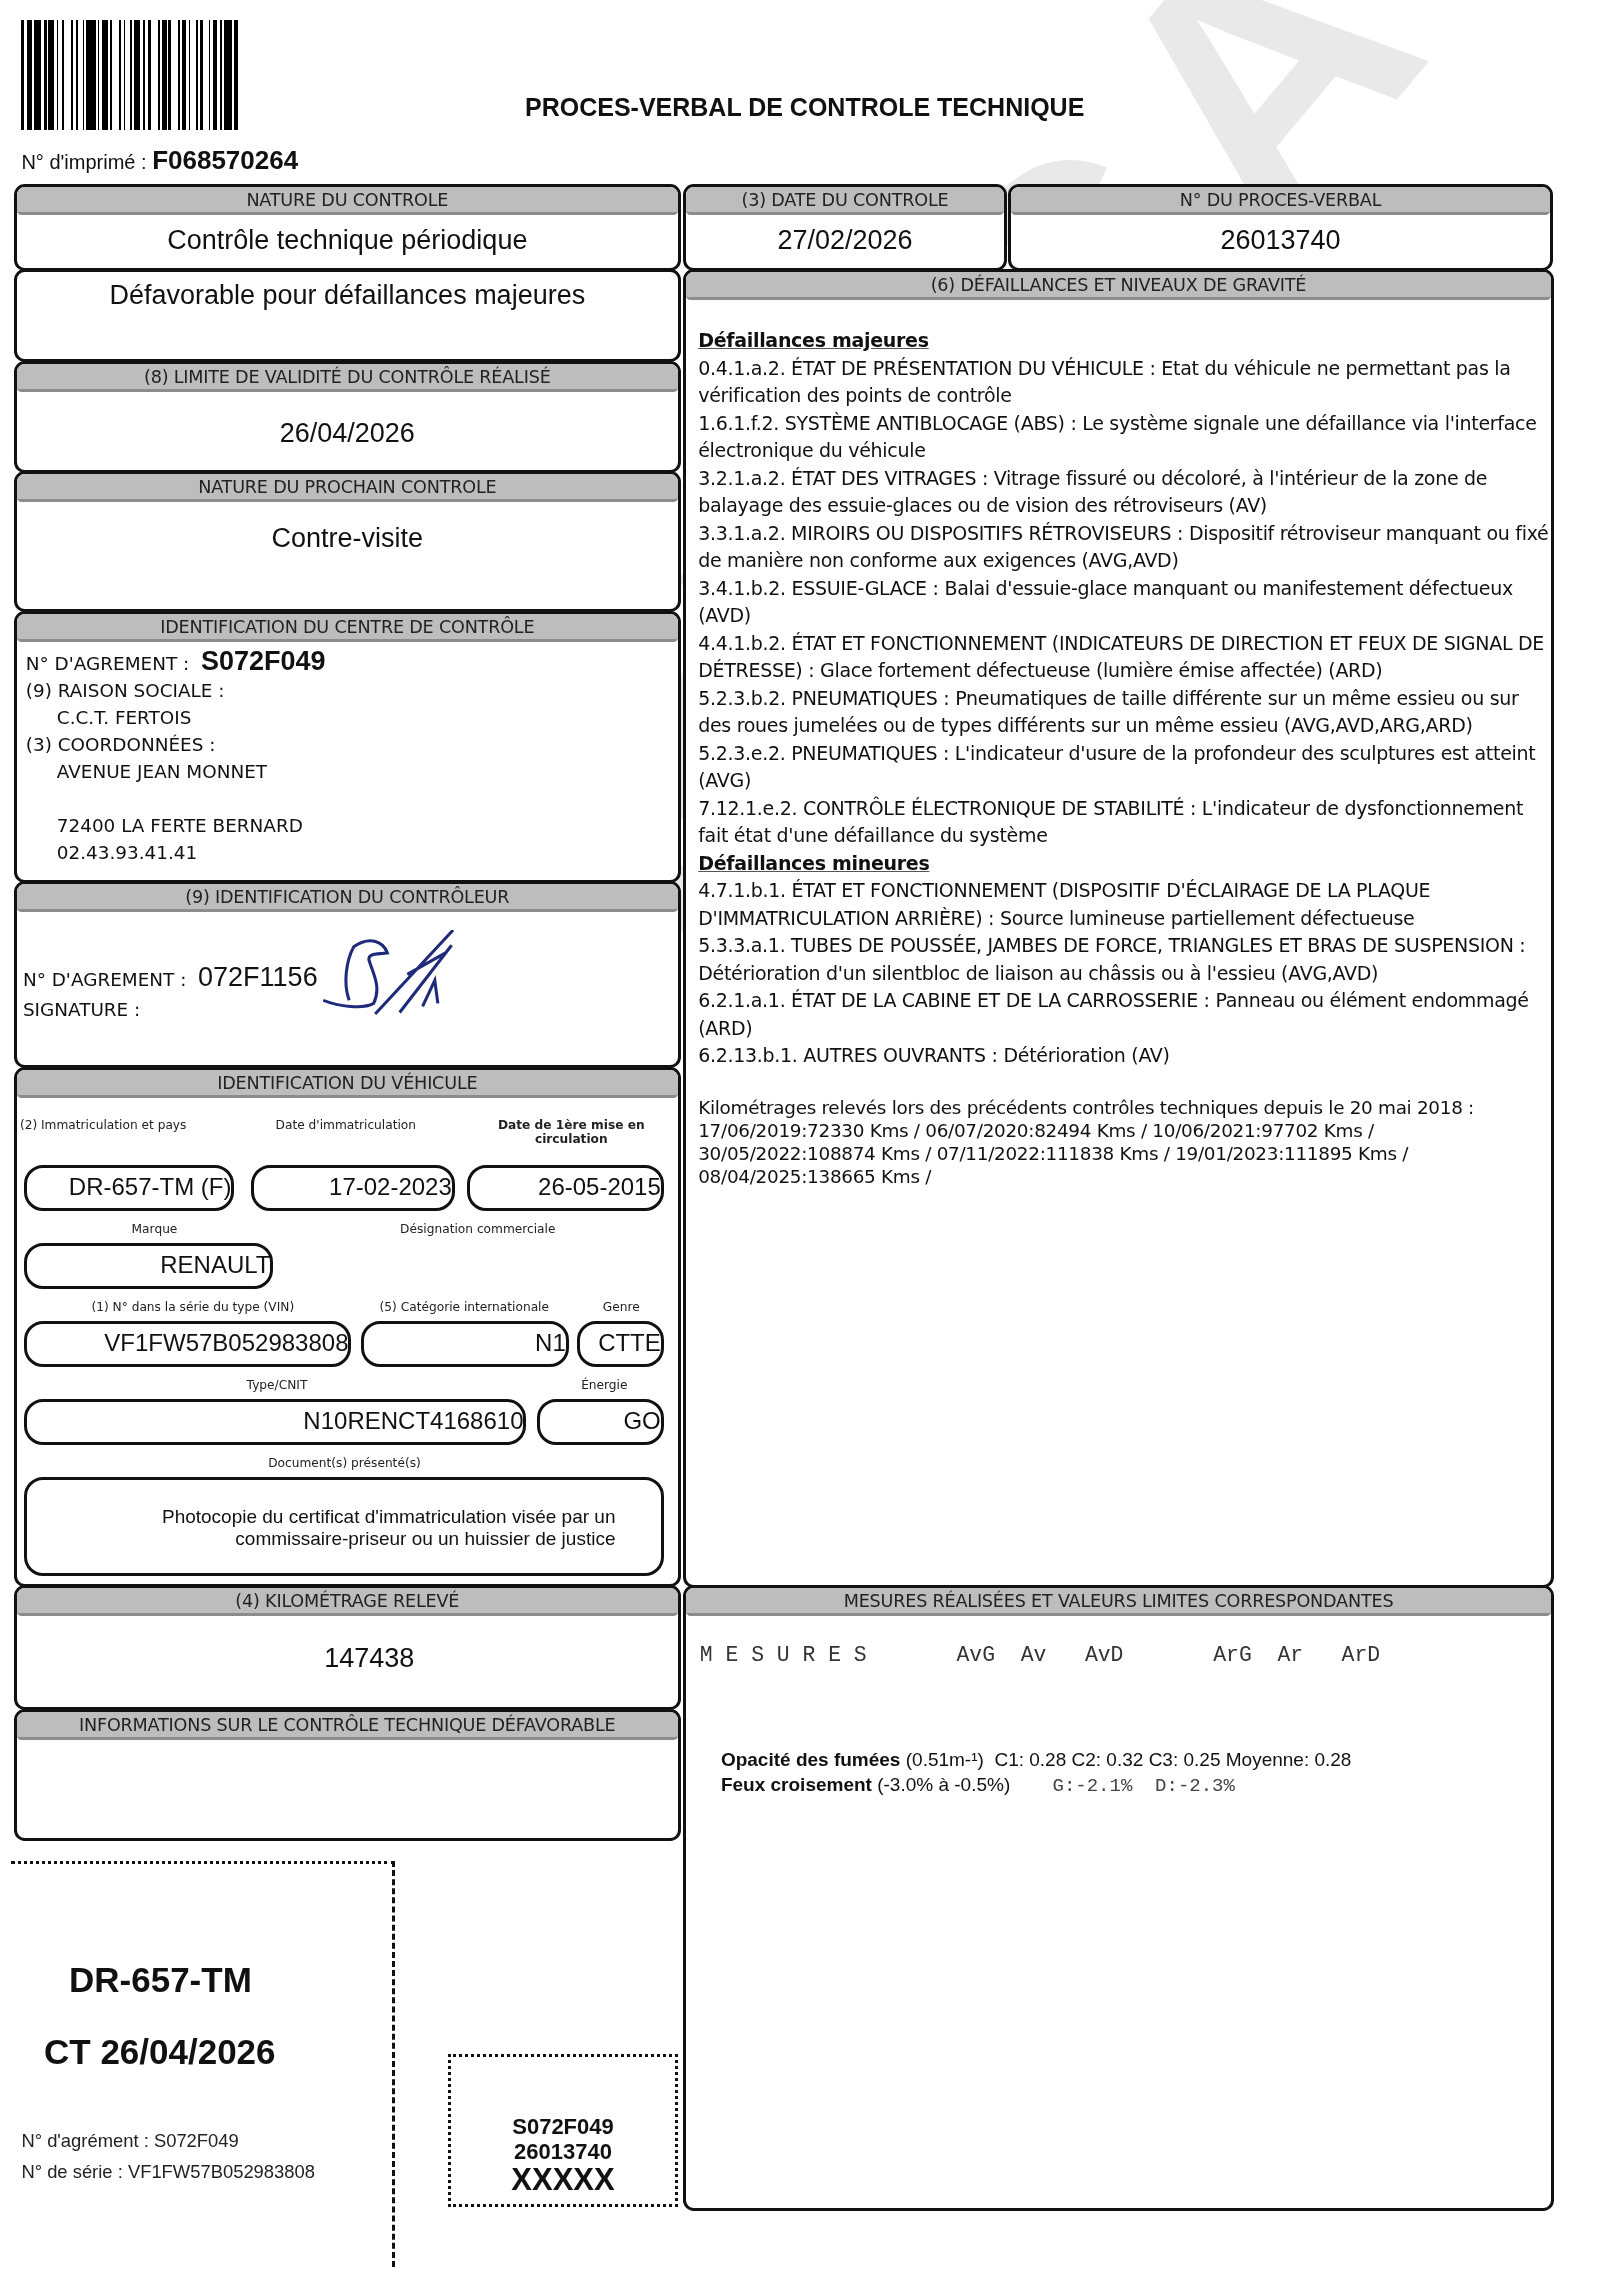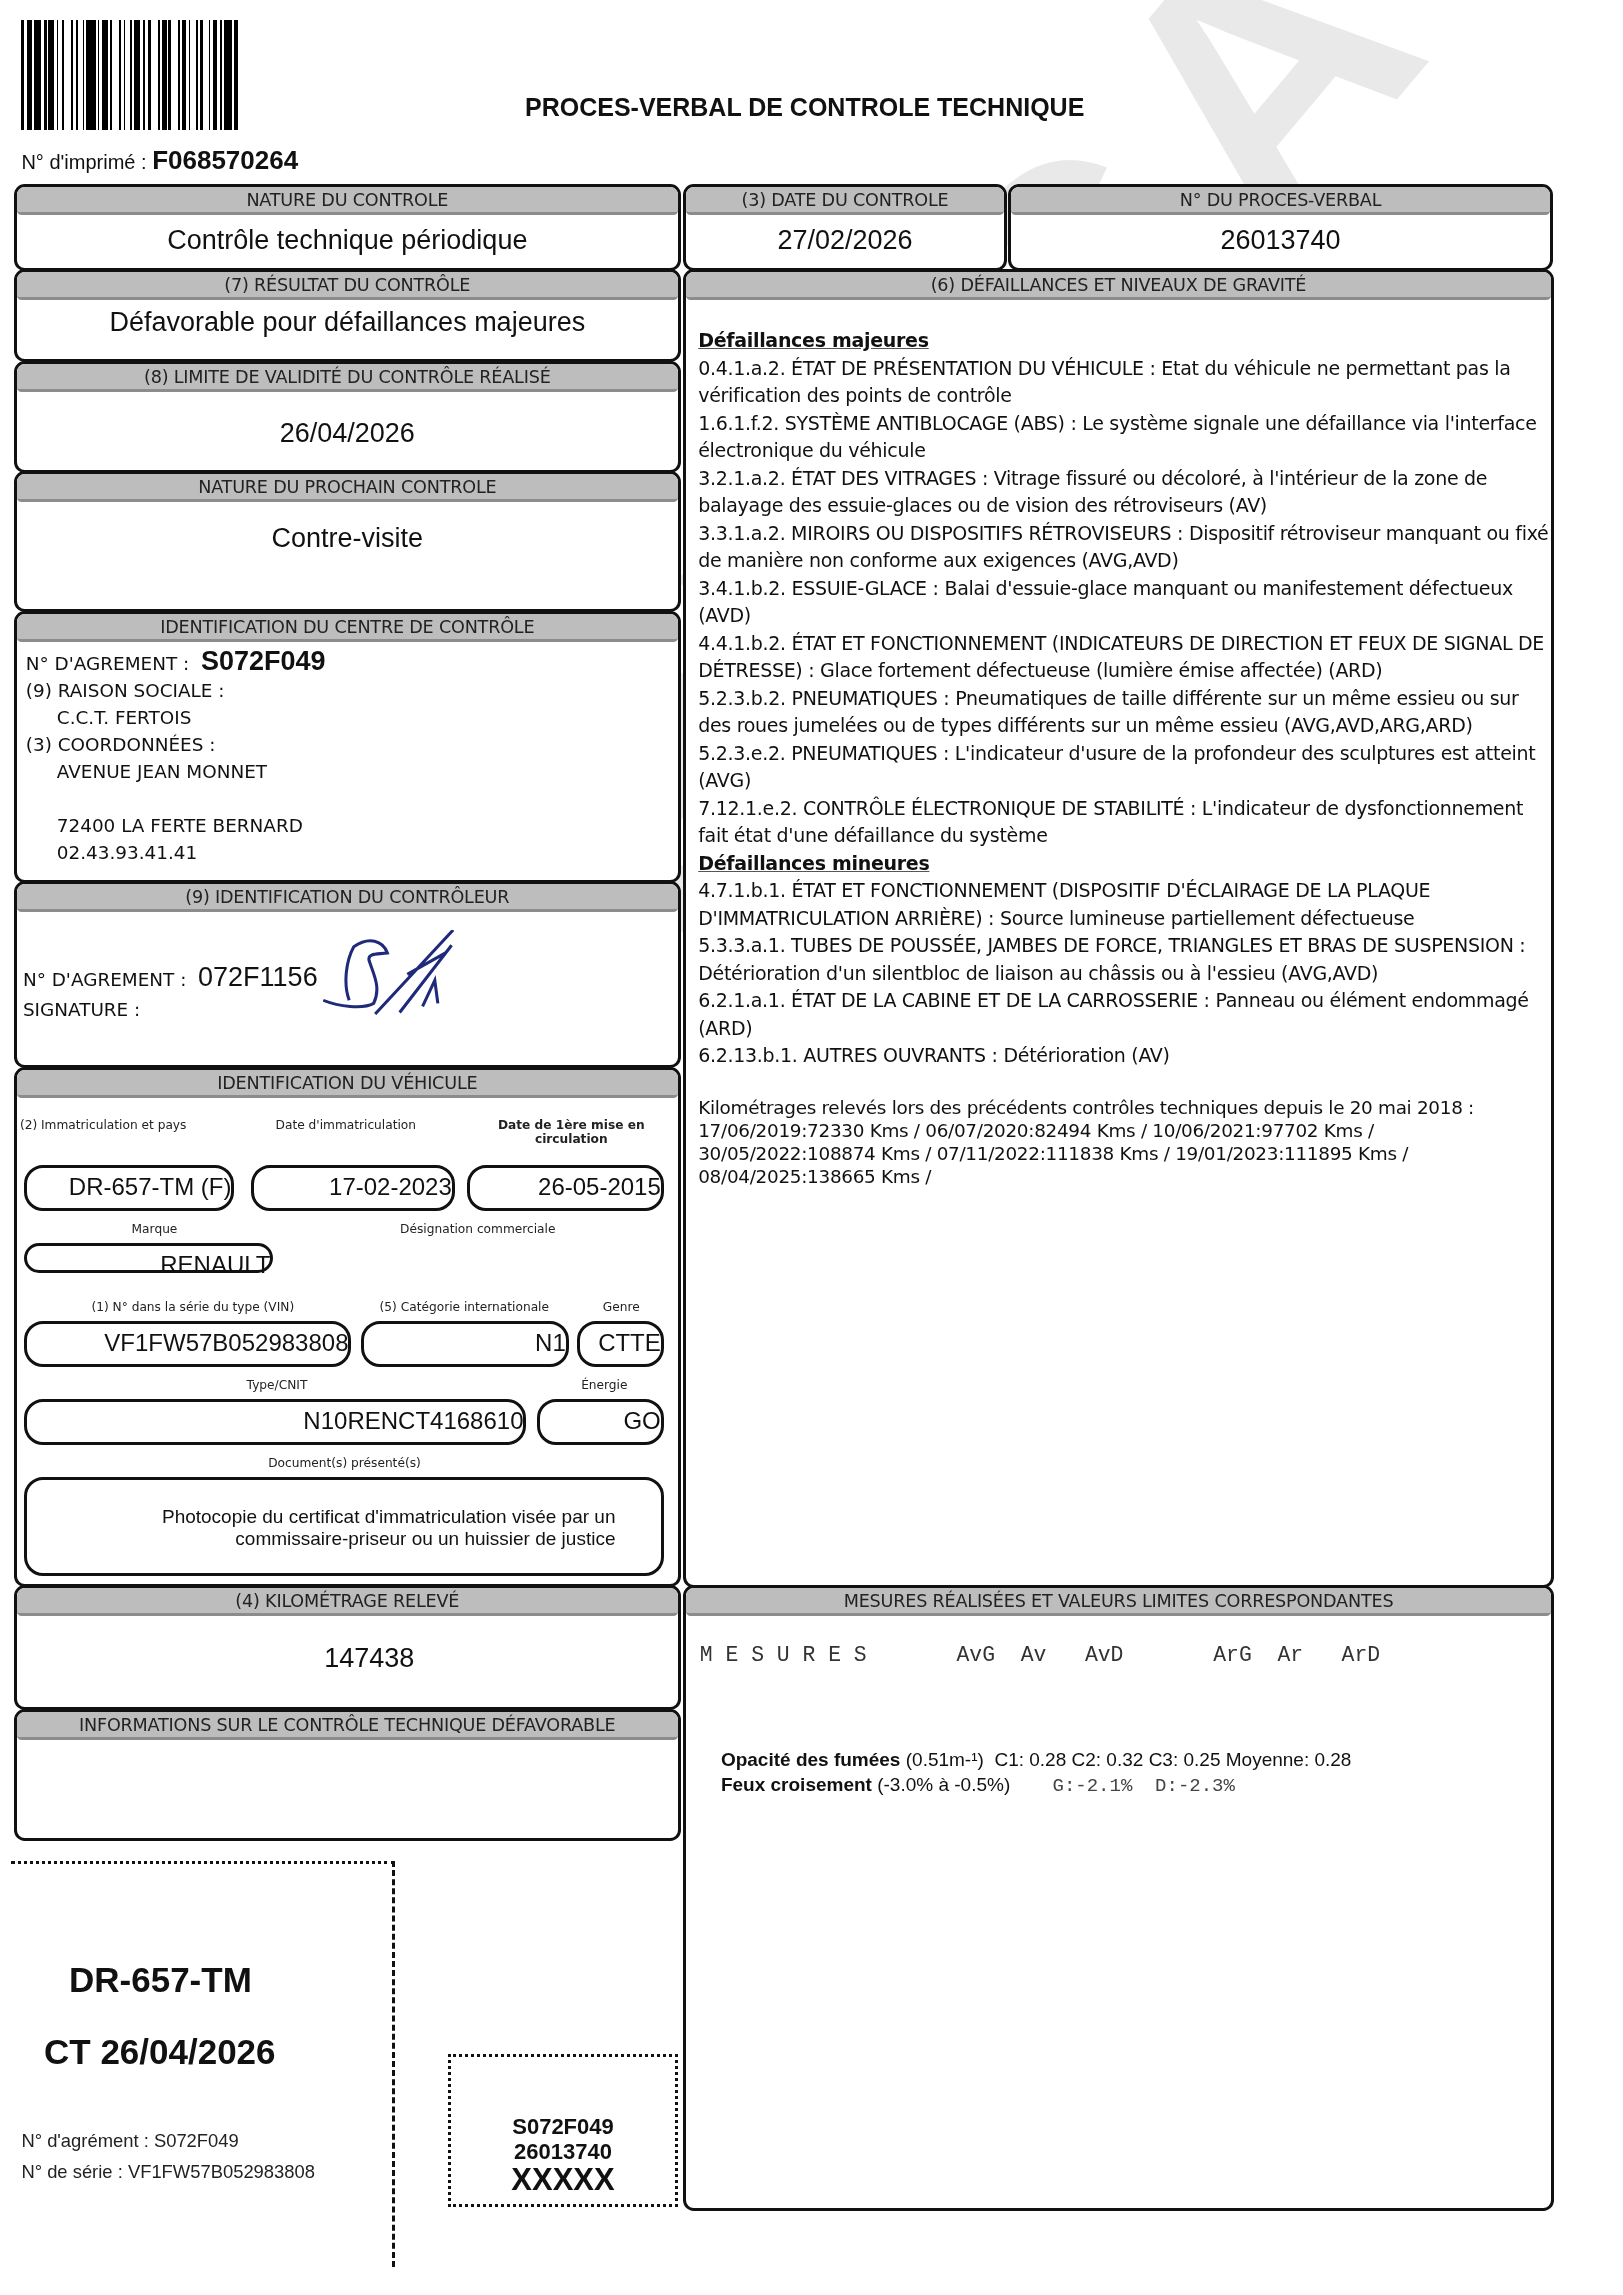--- a/index.html
+++ b/index.html
@@ -141,21 +141,20 @@
 <div class="box" style="left:683px; top:184px; width:324px; height:87px;">
   <div class="hd">(3) DATE DU CONTROLE</div>
   <div class="val" style="margin-top:10.7px;">27/02/2026</div>
 </div>
 <div class="box" style="left:1008px; top:184px; width:545px; height:87px;">
   <div class="hd">N° DU PROCES-VERBAL</div>
   <div class="val" style="margin-top:10.7px;">26013740</div>
 </div>
 
 <div class="box" style="left:13.8px; top:269px; width:667px; height:93px;">
-  <div class="hd">(7) RÉSULTAT DU CONTRÔLE</div>
   <div class="val" style="margin-top:7.7px;">Défavorable pour défaillances majeures</div>
 </div>
 
 <div class="box" style="left:13.8px; top:361px; width:667px; height:112px;">
   <div class="hd">(8) LIMITE DE VALIDITÉ DU CONTRÔLE RÉALISÉ</div>
   <div class="val" style="margin-top:26px;">26/04/2026</div>
 </div>
 
 <div class="box" style="left:13.8px; top:471px; width:667px; height:141px;">
   <div class="hd">NATURE DU PROCHAIN CONTROLE</div>
@@ -198,21 +197,21 @@
   <div class="vlab" style="left:3.1px; top:49px; width:207px; text-align:left;">(2) Immatriculation et pays</div>
   <div class="vlab" style="left:237px; top:49px; width:184px;">Date d'immatriculation</div>
   <div class="vlab" style="left:459px; top:49px; width:191px; font-weight:bold;">Date de 1ère mise en circulation</div>
 
   <div class="vfield" style="left:7.7px; top:95px; width:210px; height:46px;">DR-657-TM (F)</div>
   <div class="vfield" style="left:234px; top:95px; width:204px; height:46px;">17-02-2023</div>
   <div class="vfield" style="left:450px; top:95px; width:197px; height:46px;">26-05-2015</div>
 
   <div class="vlab" style="left:7.7px; top:153px; width:260px;">Marque</div>
   <div class="vlab" style="left:275px; top:153px; width:372px;">Désignation commerciale</div>
-  <div class="vfield" style="left:7.7px; top:173px; width:249px; height:30px;">RENAULT</div>
+  <div class="vfield" style="left:7.7px; top:173px; width:249px; height:46px;">RENAULT</div>
 
   <div class="vlab" style="left:46px; top:231px; width:260px;">(1) N° dans la série du type (VIN)</div>
   <div class="vlab" style="left:344px; top:231px; width:207px;">(5) Catégorie internationale</div>
   <div class="vlab" style="left:566px; top:231px; width:77px;">Genre</div>
   <div class="vfield" style="left:7.7px; top:251px; width:327px; height:46px;">VF1FW57B052983808</div>
   <div class="vfield" style="left:344px; top:251px; width:208px; height:46px;">N1</div>
   <div class="vfield" style="left:560px; top:251px; width:87px; height:46px;">CTTE</div>
 
   <div class="vlab" style="left:7.7px; top:309px; width:505px;">Type/CNIT</div>
   <div class="vlab" style="left:528px; top:309px; width:119px;">Énergie</div>

